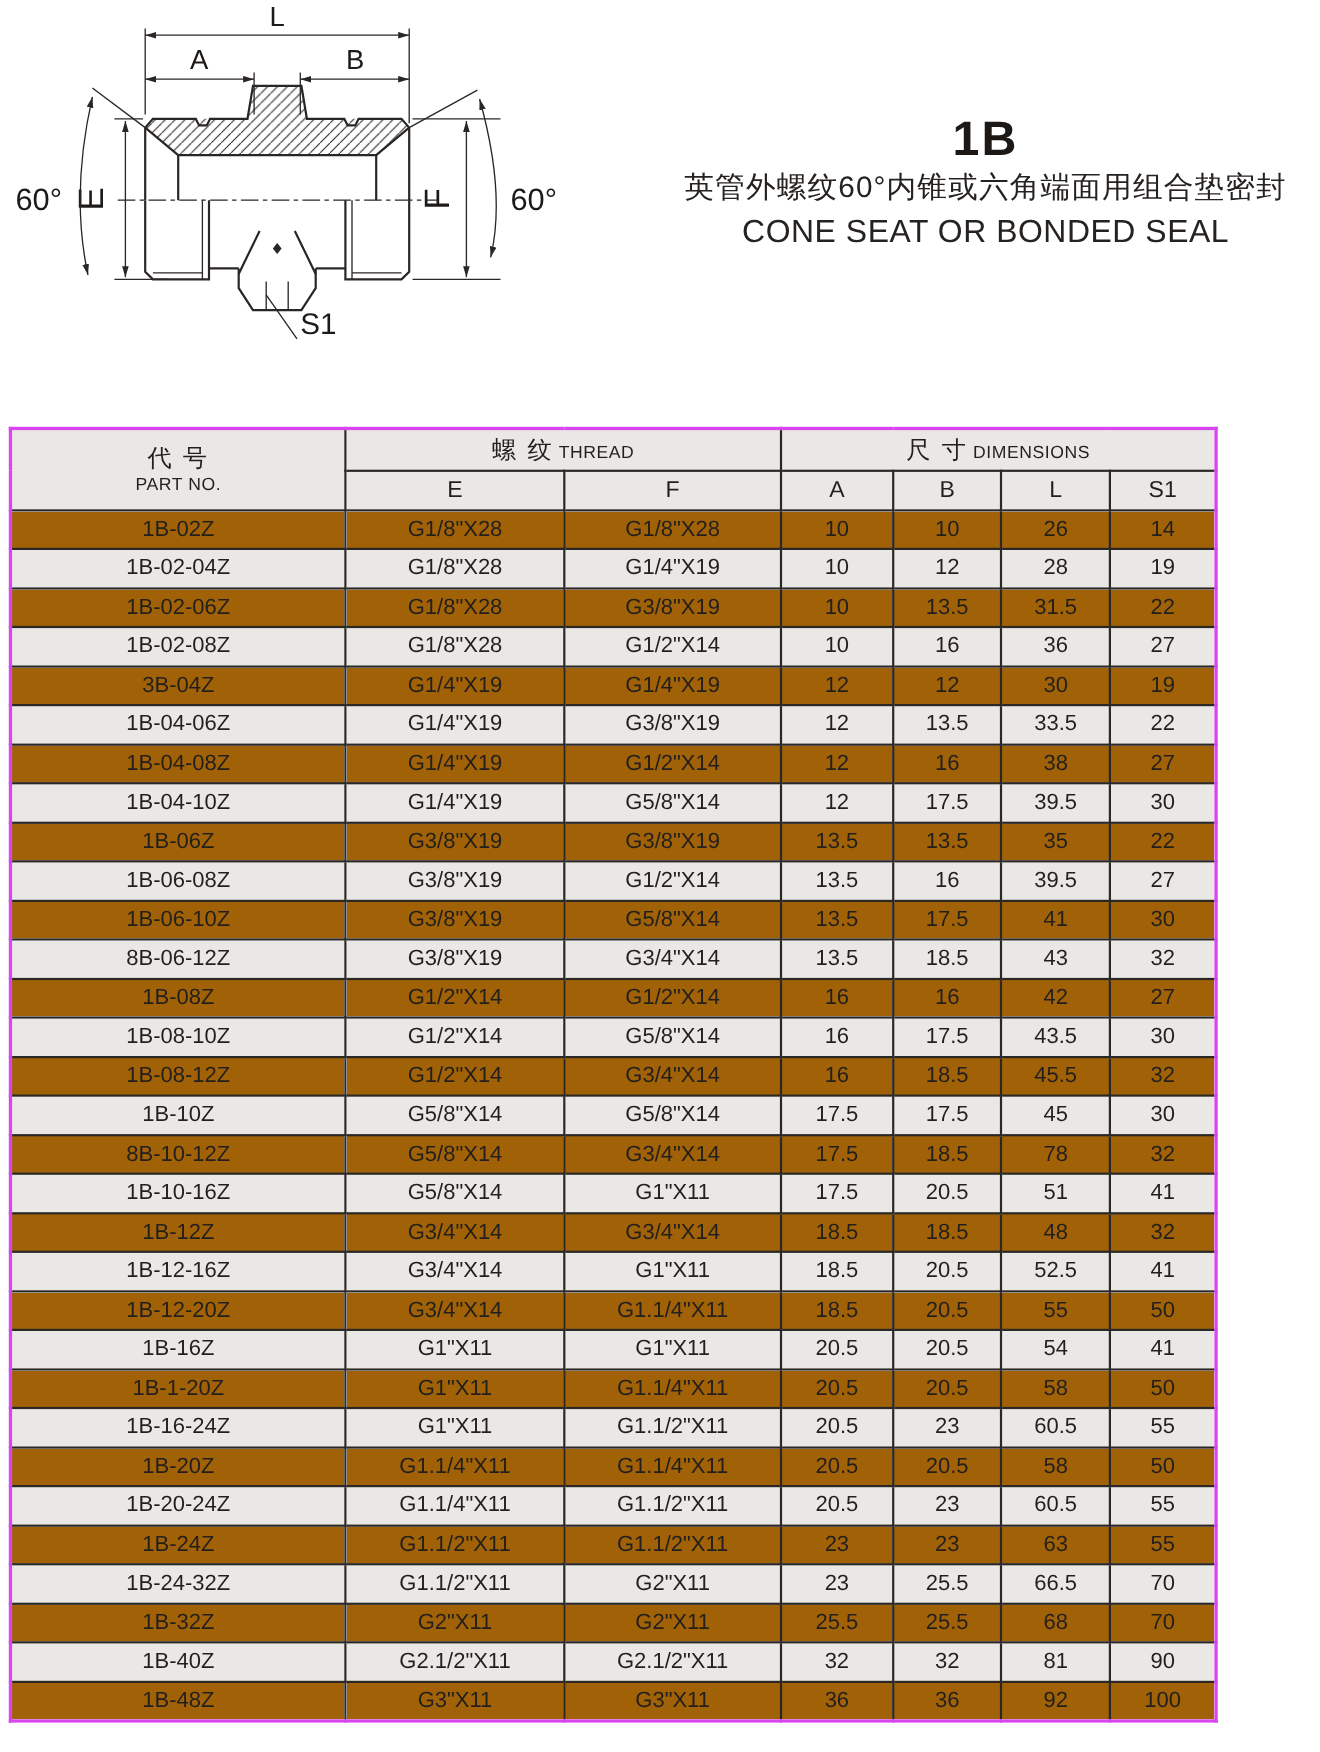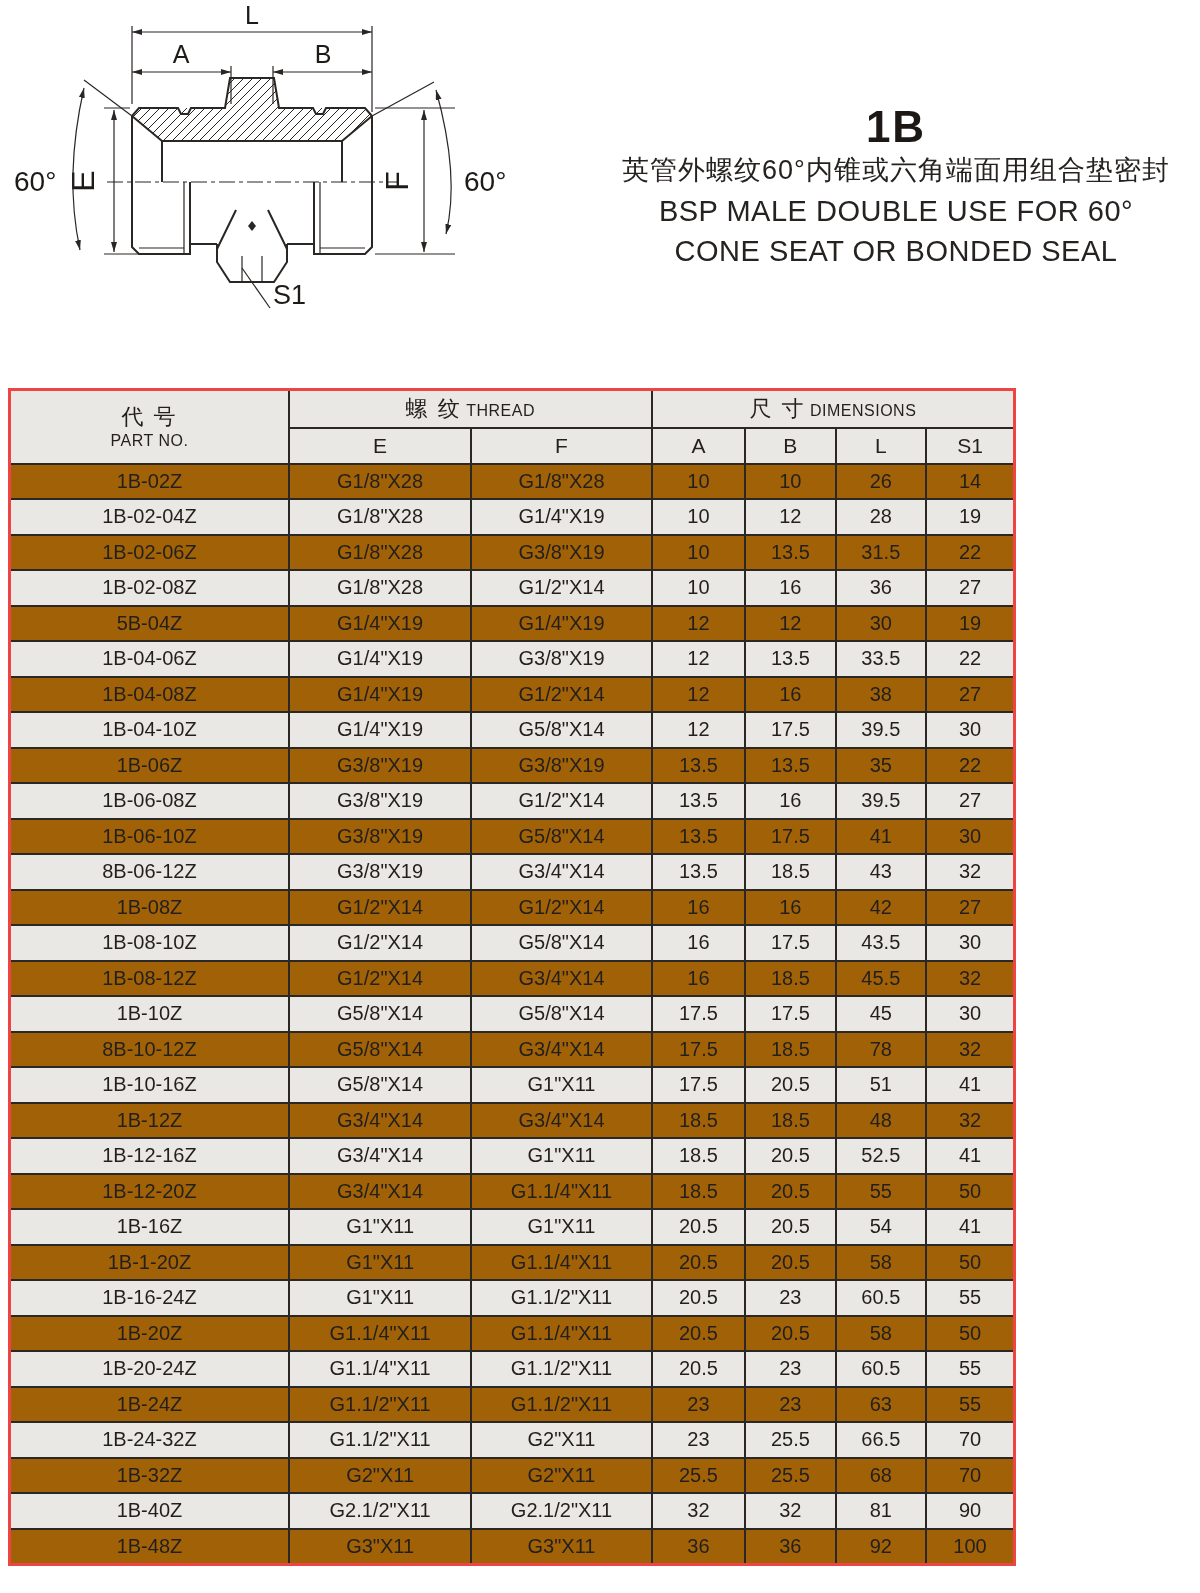--- a/index.html
+++ b/index.html
@@ -17,23 +17,23 @@
   .lab-big{font-size:32px;}
   .lab-ang{font-size:28px;}
   .lab-s1{font-size:27px;}
   
   .titleblock{position:absolute;left:600px;top:102px;width:592px;text-align:center;}
   .model{font-size:44px;font-weight:bold;letter-spacing:2px;color:#1b1816;}
   .sub-cn{font-size:27px;letter-spacing:1px;color:#262220;}
   .sub-en{margin-top:7px;font-size:29px;letter-spacing:.5px;color:#262220;}
   
   table.parts{
-    position:absolute;left:8px;top:388px;width:1008px;
+    position:absolute;left:8px;top:388px;width:1099px;
     border-collapse:collapse;table-layout:fixed;
-    border:3px solid #ef4444;
+    border:3px solid #d946ef;
   }
   table.parts th,table.parts td{
     border:2px solid #2b2724;text-align:center;vertical-align:middle;
     padding:0;color:#231f1c;overflow:hidden;white-space:nowrap;
   }
   thead th{background:#e9e8e5;font-weight:normal;}
   thead tr.hr1{height:38px;}
   thead tr.hr2{height:36px;}
   tbody tr{height:35.5px;background:#a16207;}
   tbody tr:nth-child(even){background:#e9e8e5;}
@@ -127,21 +127,20 @@
 
     <g>
       <path class="dim" d="M230,264 L258,304"></path>
       <text class="lab-s1" x="261" y="300">S1</text>
     </g>
   </svg>
 
   <div class="titleblock">
     <div class="model">1B</div>
     <div class="sub-cn">英管外螺纹60°内锥或六角端面用组合垫密封</div>
-    <div class="sub-en">BSP MALE DOUBLE USE FOR 60°</div>
     <div class="sub-en">CONE SEAT OR BONDED SEAL</div>
   </div>
 
   <table class="parts">
     <colgroup>
       <col style="width:27.8%">
         <col style="width:18.15%">
         <col style="width:17.95%">
       <col style="width:9.3%">
         <col style="width:9.0%">
@@ -203,21 +202,21 @@
         <tr>
           <td>1B-02-08Z</td>
           <td>G1/8"X28</td>
           <td>G1/2"X14</td>
           <td>10</td>
           <td>16</td>
           <td>36</td>
           <td>27</td>
         </tr>
         <tr>
-          <td>5B-04Z</td>
+          <td>3B-04Z</td>
           <td>G1/4"X19</td>
           <td>G1/4"X19</td>
           <td>12</td>
           <td>12</td>
           <td>30</td>
           <td>19</td>
         </tr>
         <tr>
           <td>1B-04-06Z</td>
           <td>G1/4"X19</td>

